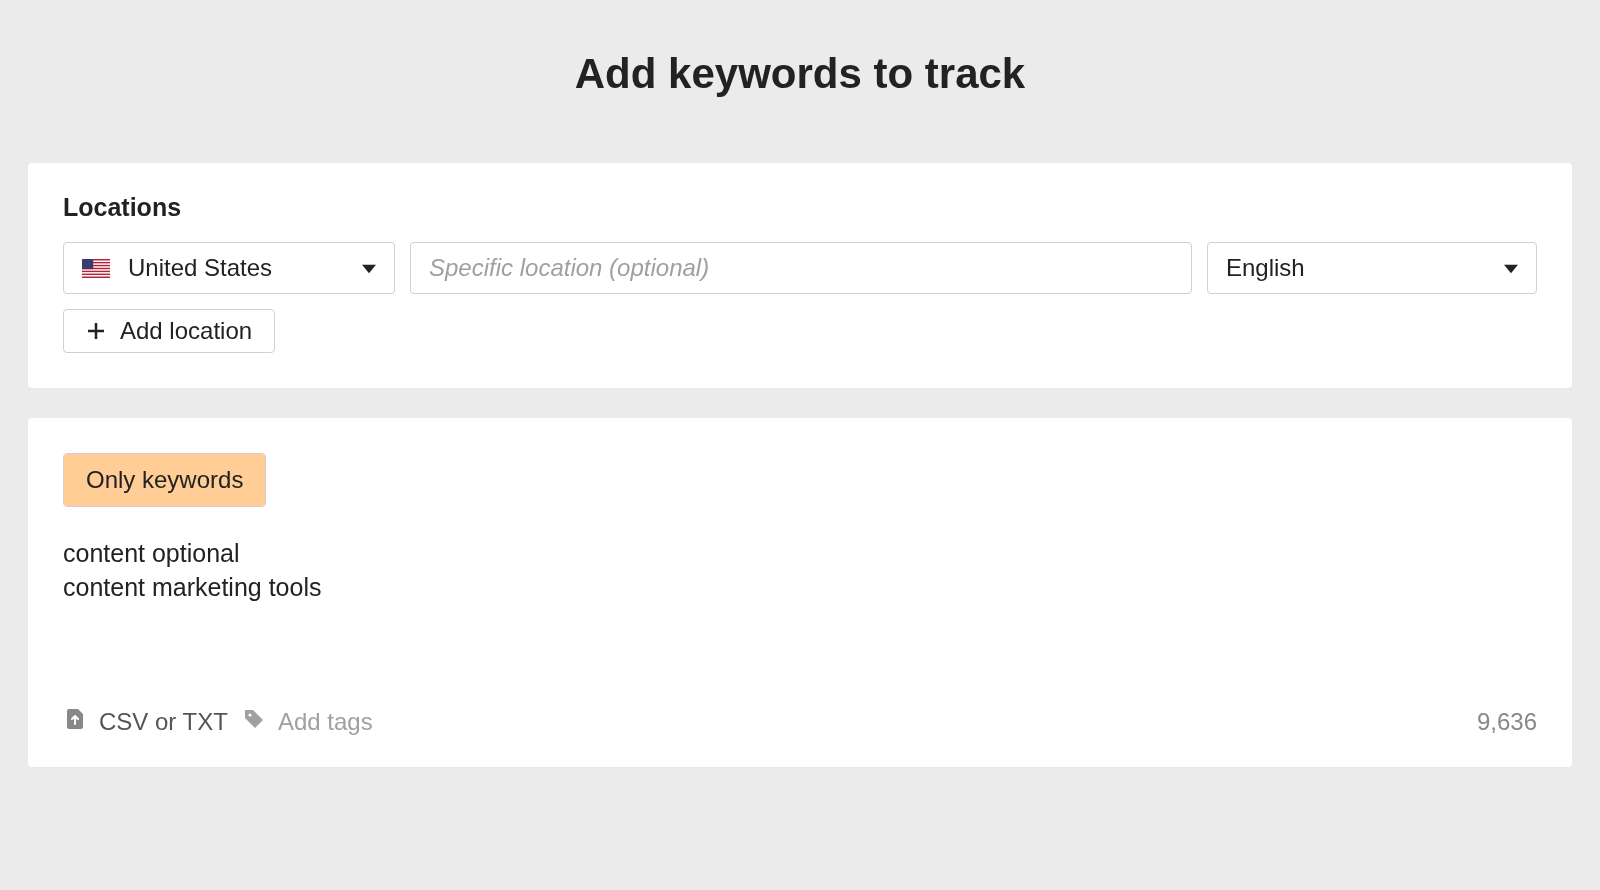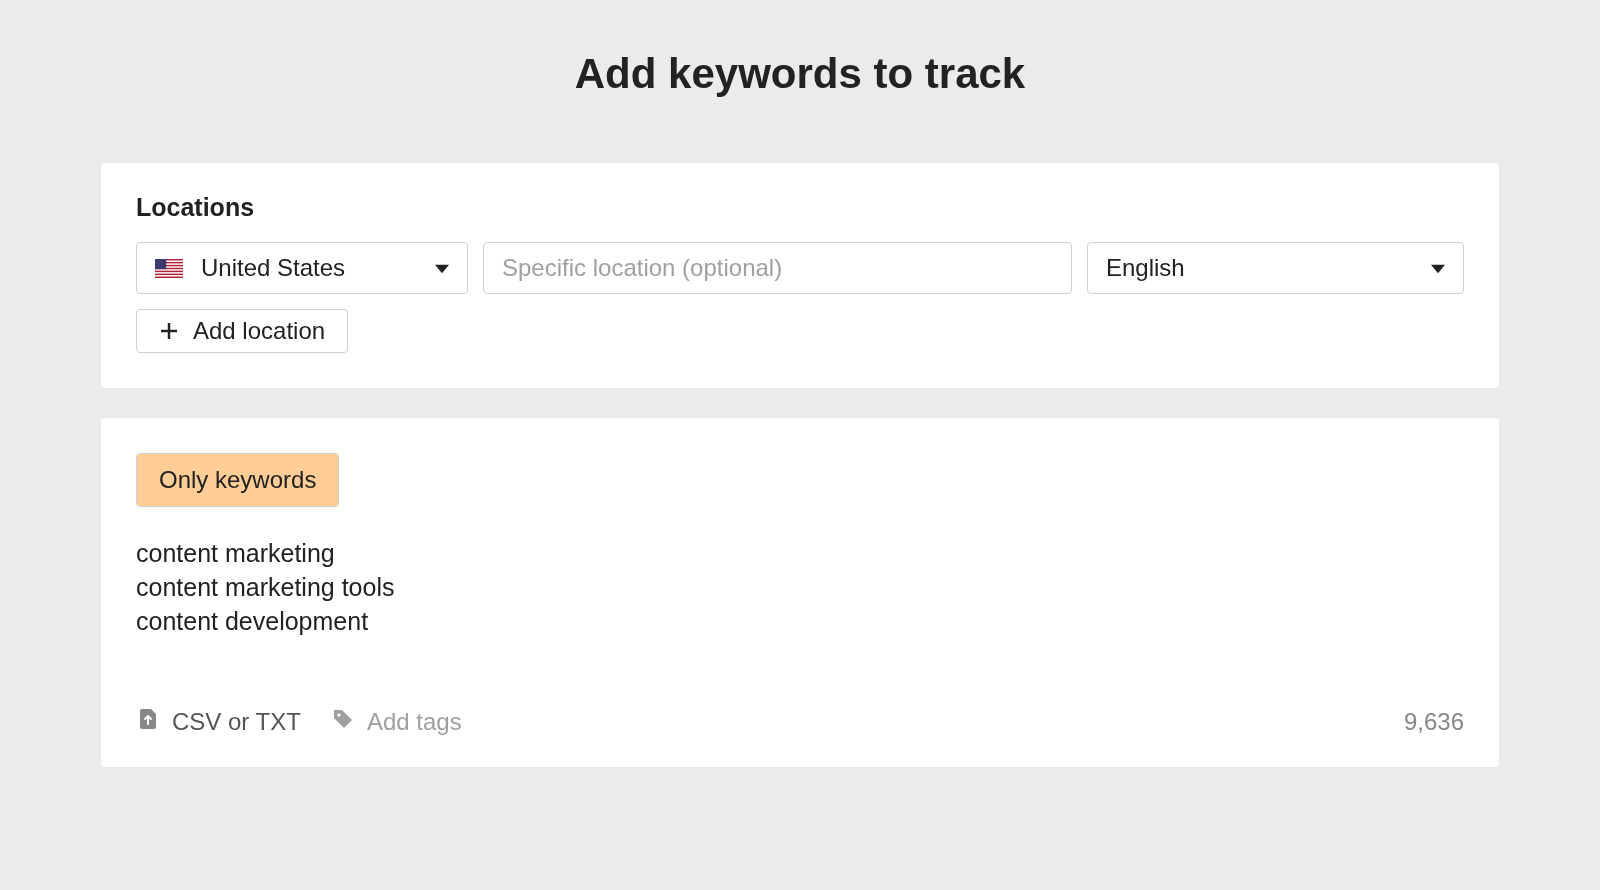--- a/index.html
+++ b/index.html
@@ -8,21 +8,21 @@
       padding: 0;
     }
     body {
       font-family: -apple-system, BlinkMacSystemFont, "Segoe UI", Helvetica, Arial, sans-serif;
       background: #ebebeb;
       width: 1600px;
       height: 890px;
       position: relative;
     }
     .container {
-      padding: 50px 101px;
+      padding: 50px 28px;
     }
     .page-title {
       text-align: center;
       font-size: 42px;
       font-weight: 700;
       color: #222;
       margin-bottom: 65px;
     }
     .card {
       background: #fff;
@@ -61,26 +61,27 @@
     }
     .specific-location {
       flex: 1;
     }
     .specific-location input {
       border: none;
       outline: none;
       width: 100%;
       font-size: 24px;
       color: #0f172a;
+      font-style: italic;
     }
     .specific-location input::placeholder {
       color: #a0a0a0;
     }
     .language-select {
-      width: 377px;
+      width: 330px;
     }
     .caret {
       position: absolute;
       right: 18px;
       top: 50%;
       transform: translateY(-50%);
     }
     .caret svg {
       width: 14px;
       height: 14px;
@@ -151,21 +152,21 @@
     }
     .footer-row {
       display: flex;
       align-items: center;
       justify-content: space-between;
       margin-top: 30px;
     }
     .footer-left {
       display: flex;
       align-items: center;
-      gap: 30px;
+      gap: 14px;
     }
     .footer-action {
       display: inline-flex;
       align-items: center;
       gap: 12px;
       font-size: 24px;
       cursor: pointer;
     }
     .footer-action.csv {
       color: #555;
@@ -237,23 +238,22 @@
       <span>Add location</span>
     </div>
   </div>
 
   <div class="card keywords-card">
     <div class="tab-group">
       <button class="tab active">Only keywords</button>
     </div>
 
     <div class="keyword-list">
-      <div>content marketing</div>
+      <div>content optional</div>
       <div>content marketing tools</div>
-      <div>content development</div>
     </div>
 
     <div class="footer-row">
       <div class="footer-left">
         <div class="footer-action csv">
           <span class="footer-icon">
             <svg viewBox="0 0 24 24" fill="#888">
               <path d="M6 2h9l5 5v13a2 2 0 0 1-2 2H6a2 2 0 0 1-2-2V4a2 2 0 0 1 2-2z"></path>
               <path d="M12 17V9M9 12l3-3 3 3" stroke="#fff" stroke-width="2" fill="none" stroke-linecap="round" stroke-linejoin="round"></path>
             </svg>

